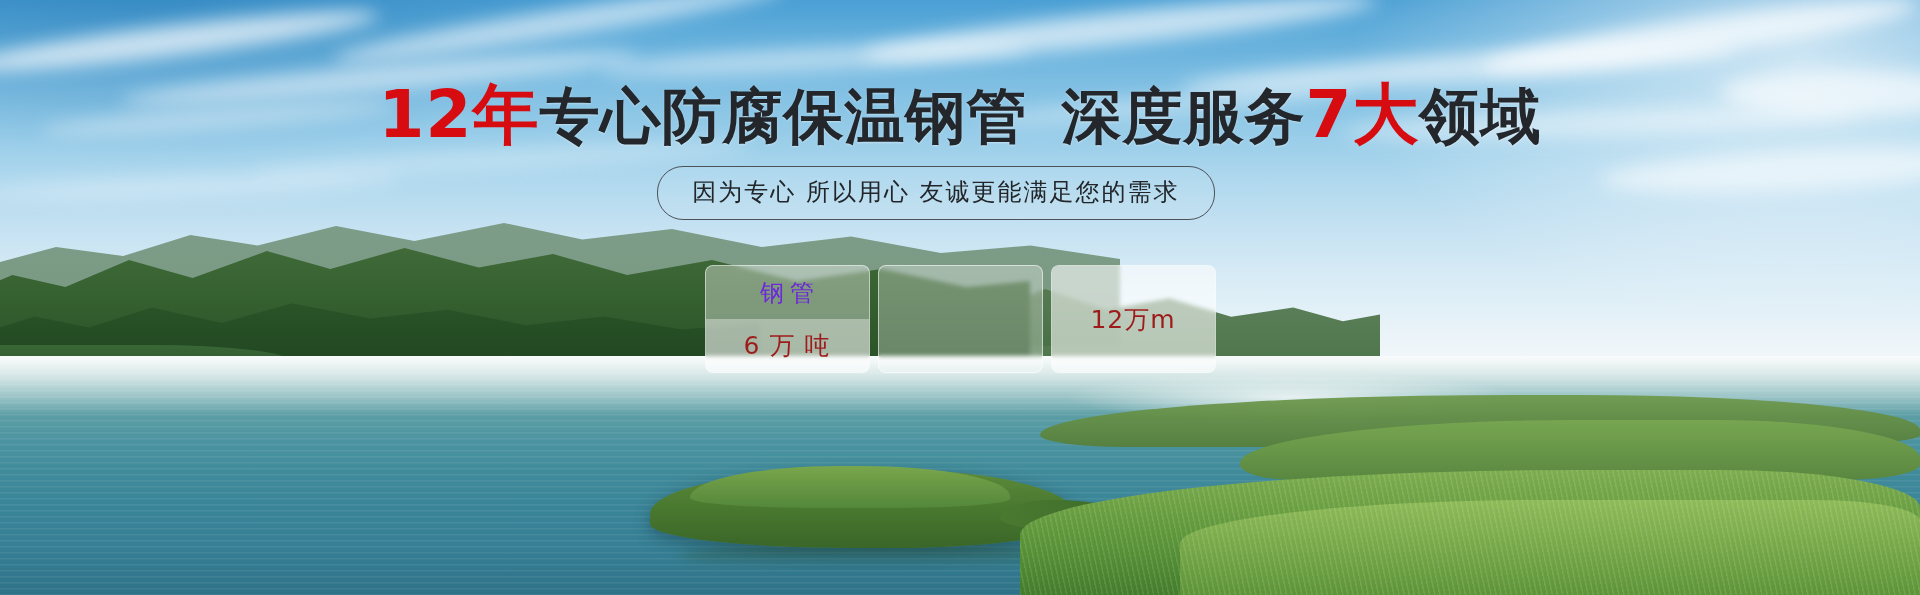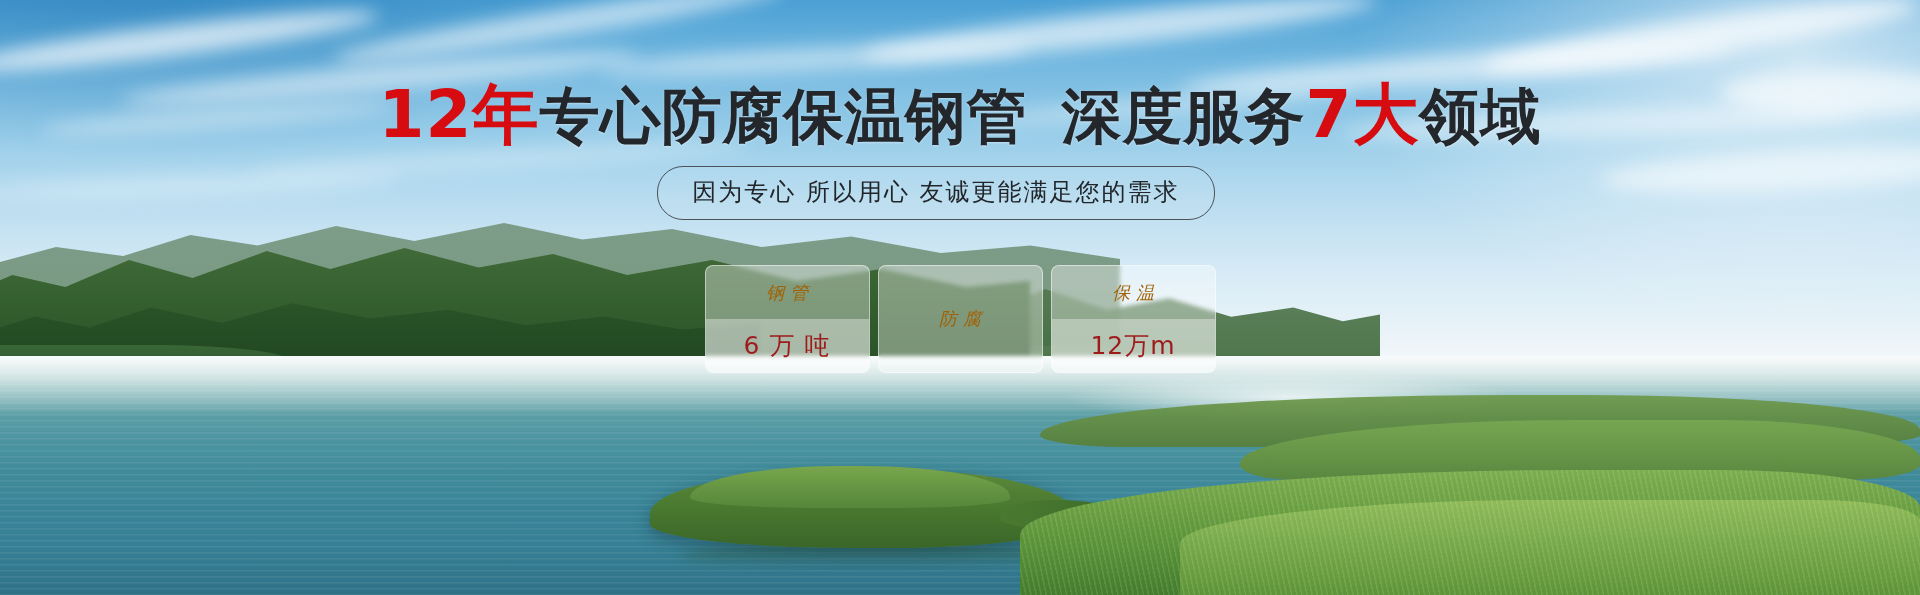--- a/index.html
+++ b/index.html
@@ -203,23 +203,22 @@
     border-radius:8px;
     background:rgba(255,255,255,.30);
     border:1px solid rgba(255,255,255,.55);
     backdrop-filter:blur(2px);
     display:flex; flex-direction:column; align-items:center; justify-content:center;
     overflow:hidden;
   }
   .card-title {
     flex:1; display:flex; align-items:center; justify-content:center;
     width:100%;
-    color:#a16207; font-size:18px; letter-spacing:6px; text-indent:6px;
+    color:#6d28d9; font-size:24px; letter-spacing:6px; text-indent:6px;
     background:rgba(255,255,255,.10);
-    font-style:italic;
   }
   .card-value {
     flex:1; display:flex; align-items:center; justify-content:center;
     width:100%;
     color:#9e1b1b; font-size:25px; letter-spacing:1px;
     background:rgba(255,255,255,.42);
   }
   .card-value sup { font-size:15px; vertical-align:super; }
 </style>
 </head>
@@ -281,25 +280,23 @@
   <div class="cards">
 
     <div class="card">
       <div class="card-title">钢管</div>
       <div class="card-value">
           <span>6 万 吨</span>
         </div>
     </div>
 
     <div class="card">
-      <div class="card-title">防腐</div>
     </div>
 
     <div class="card">
-      <div class="card-title">保温</div>
       <div class="card-value">
           <span>12万m</span>
         </div>
     </div>
 
   </div>
 
 </div>
 
 </body></html>

